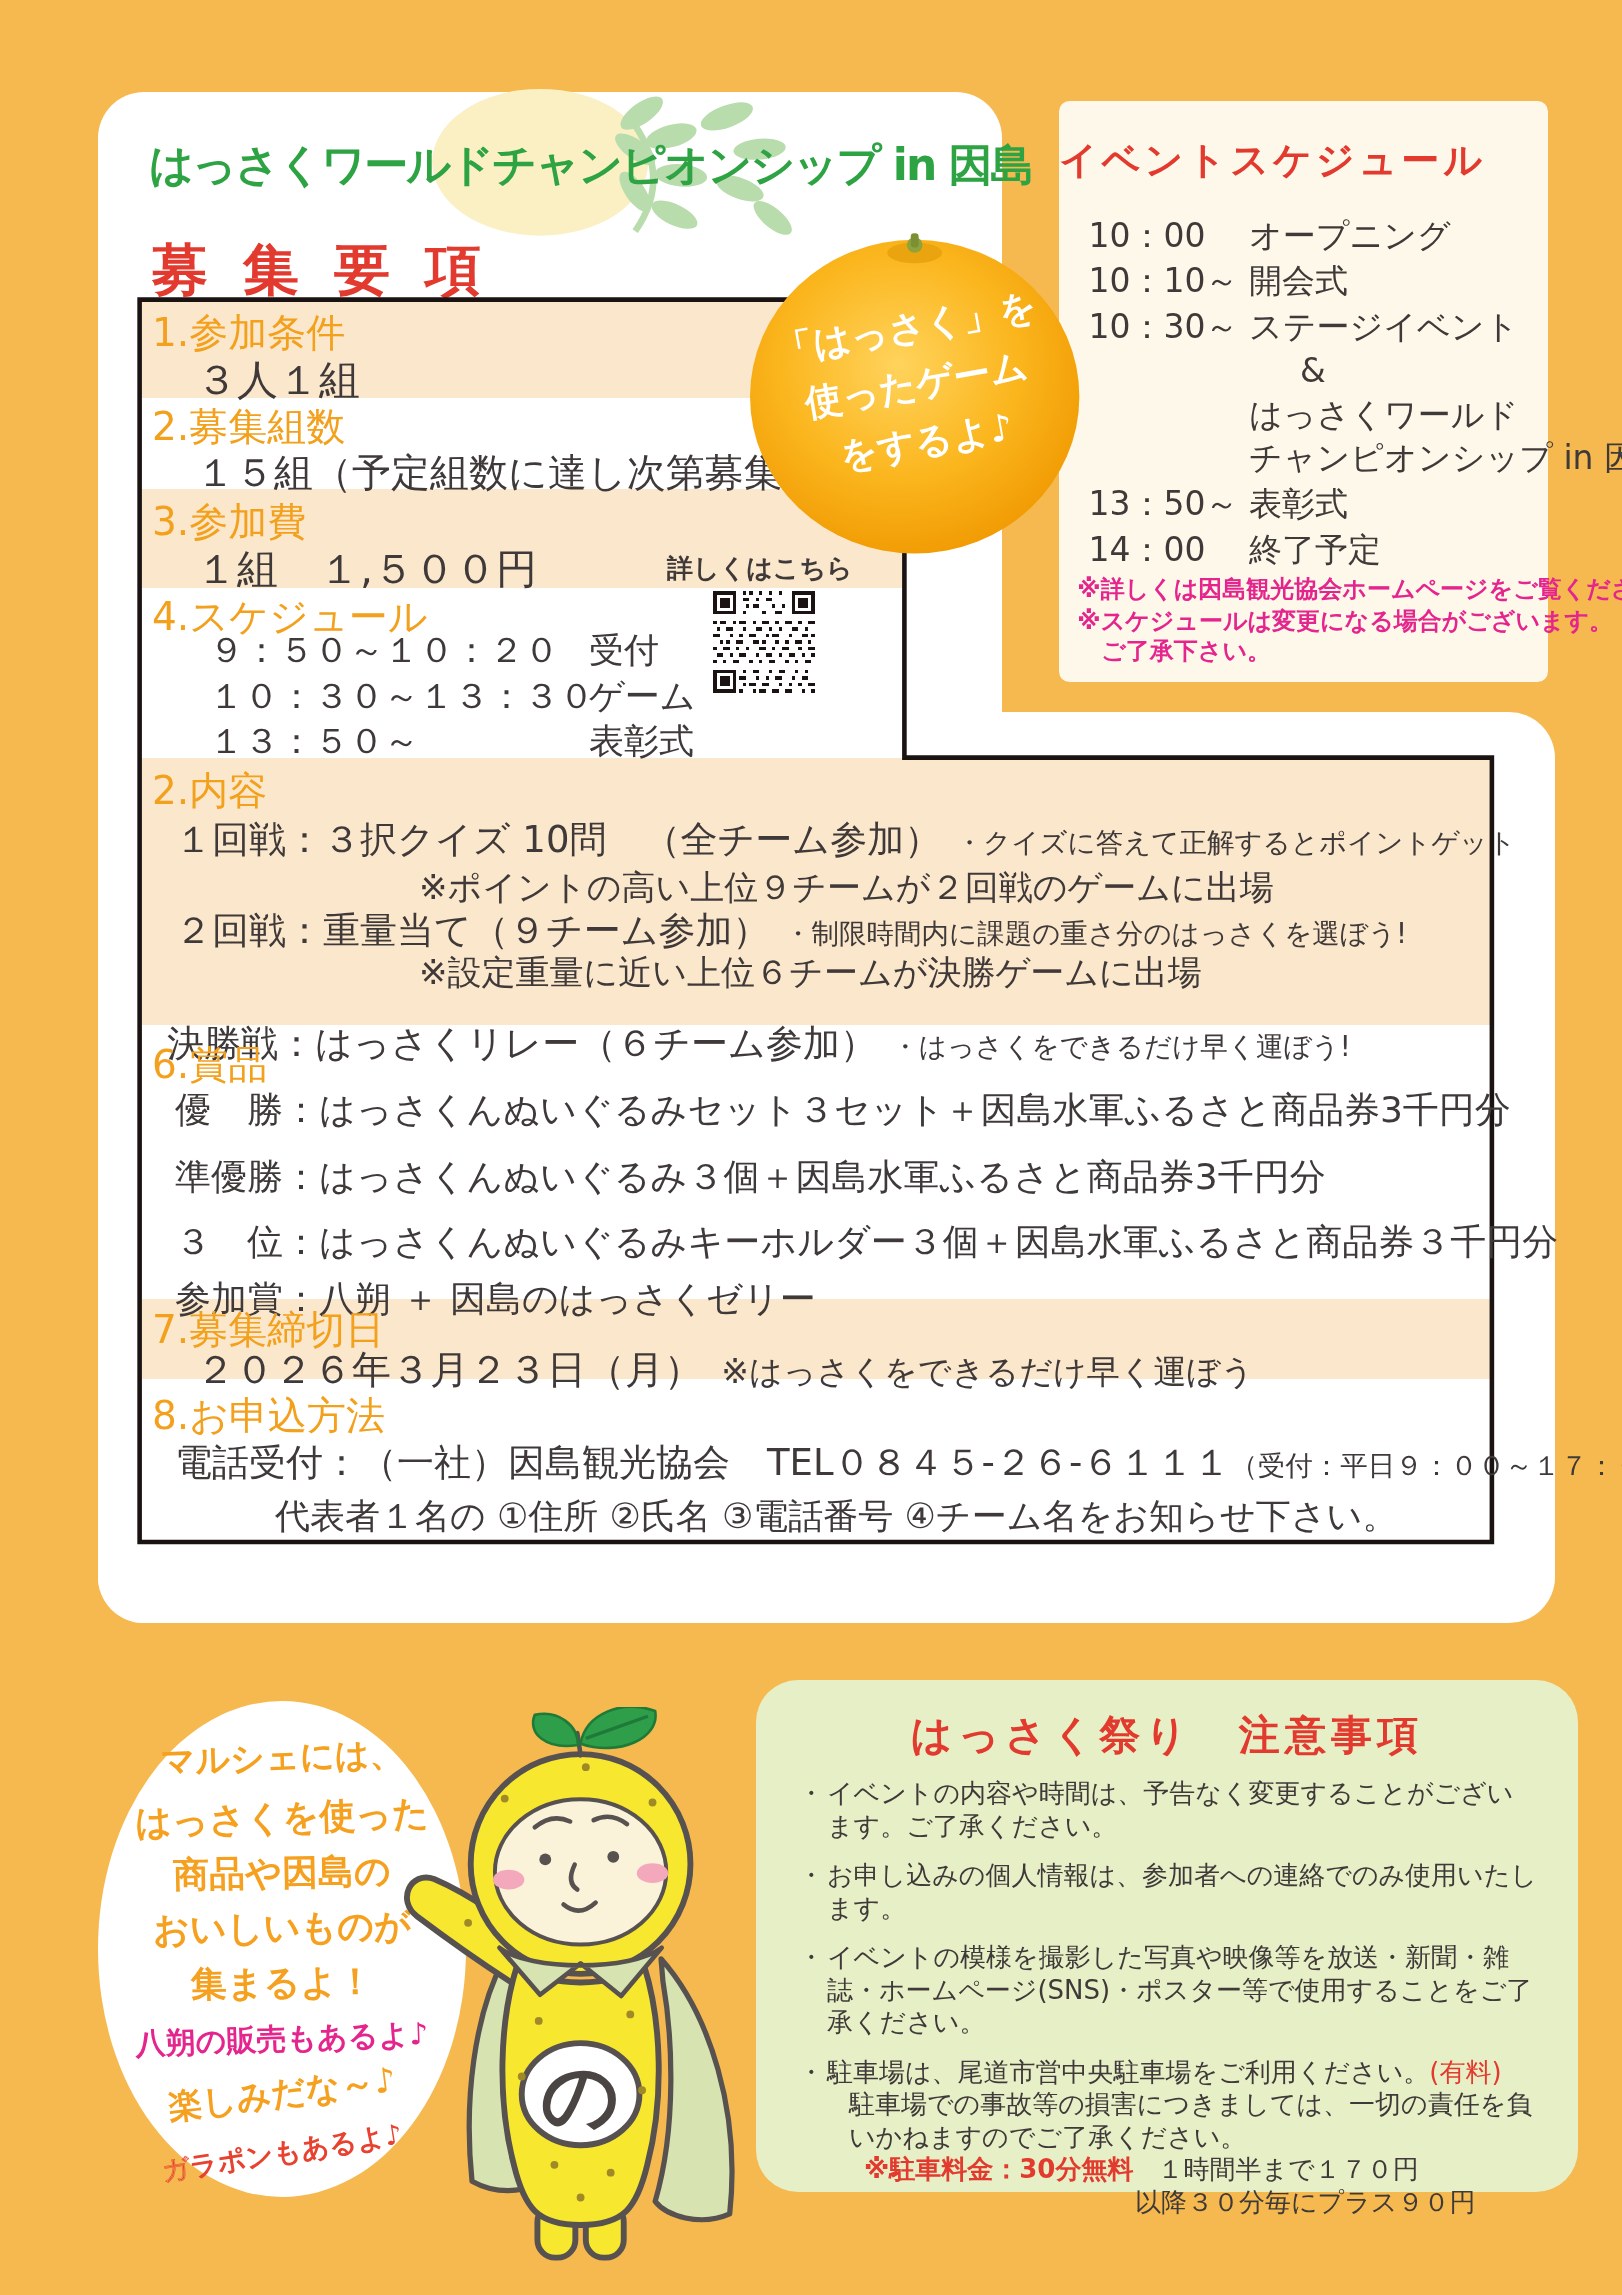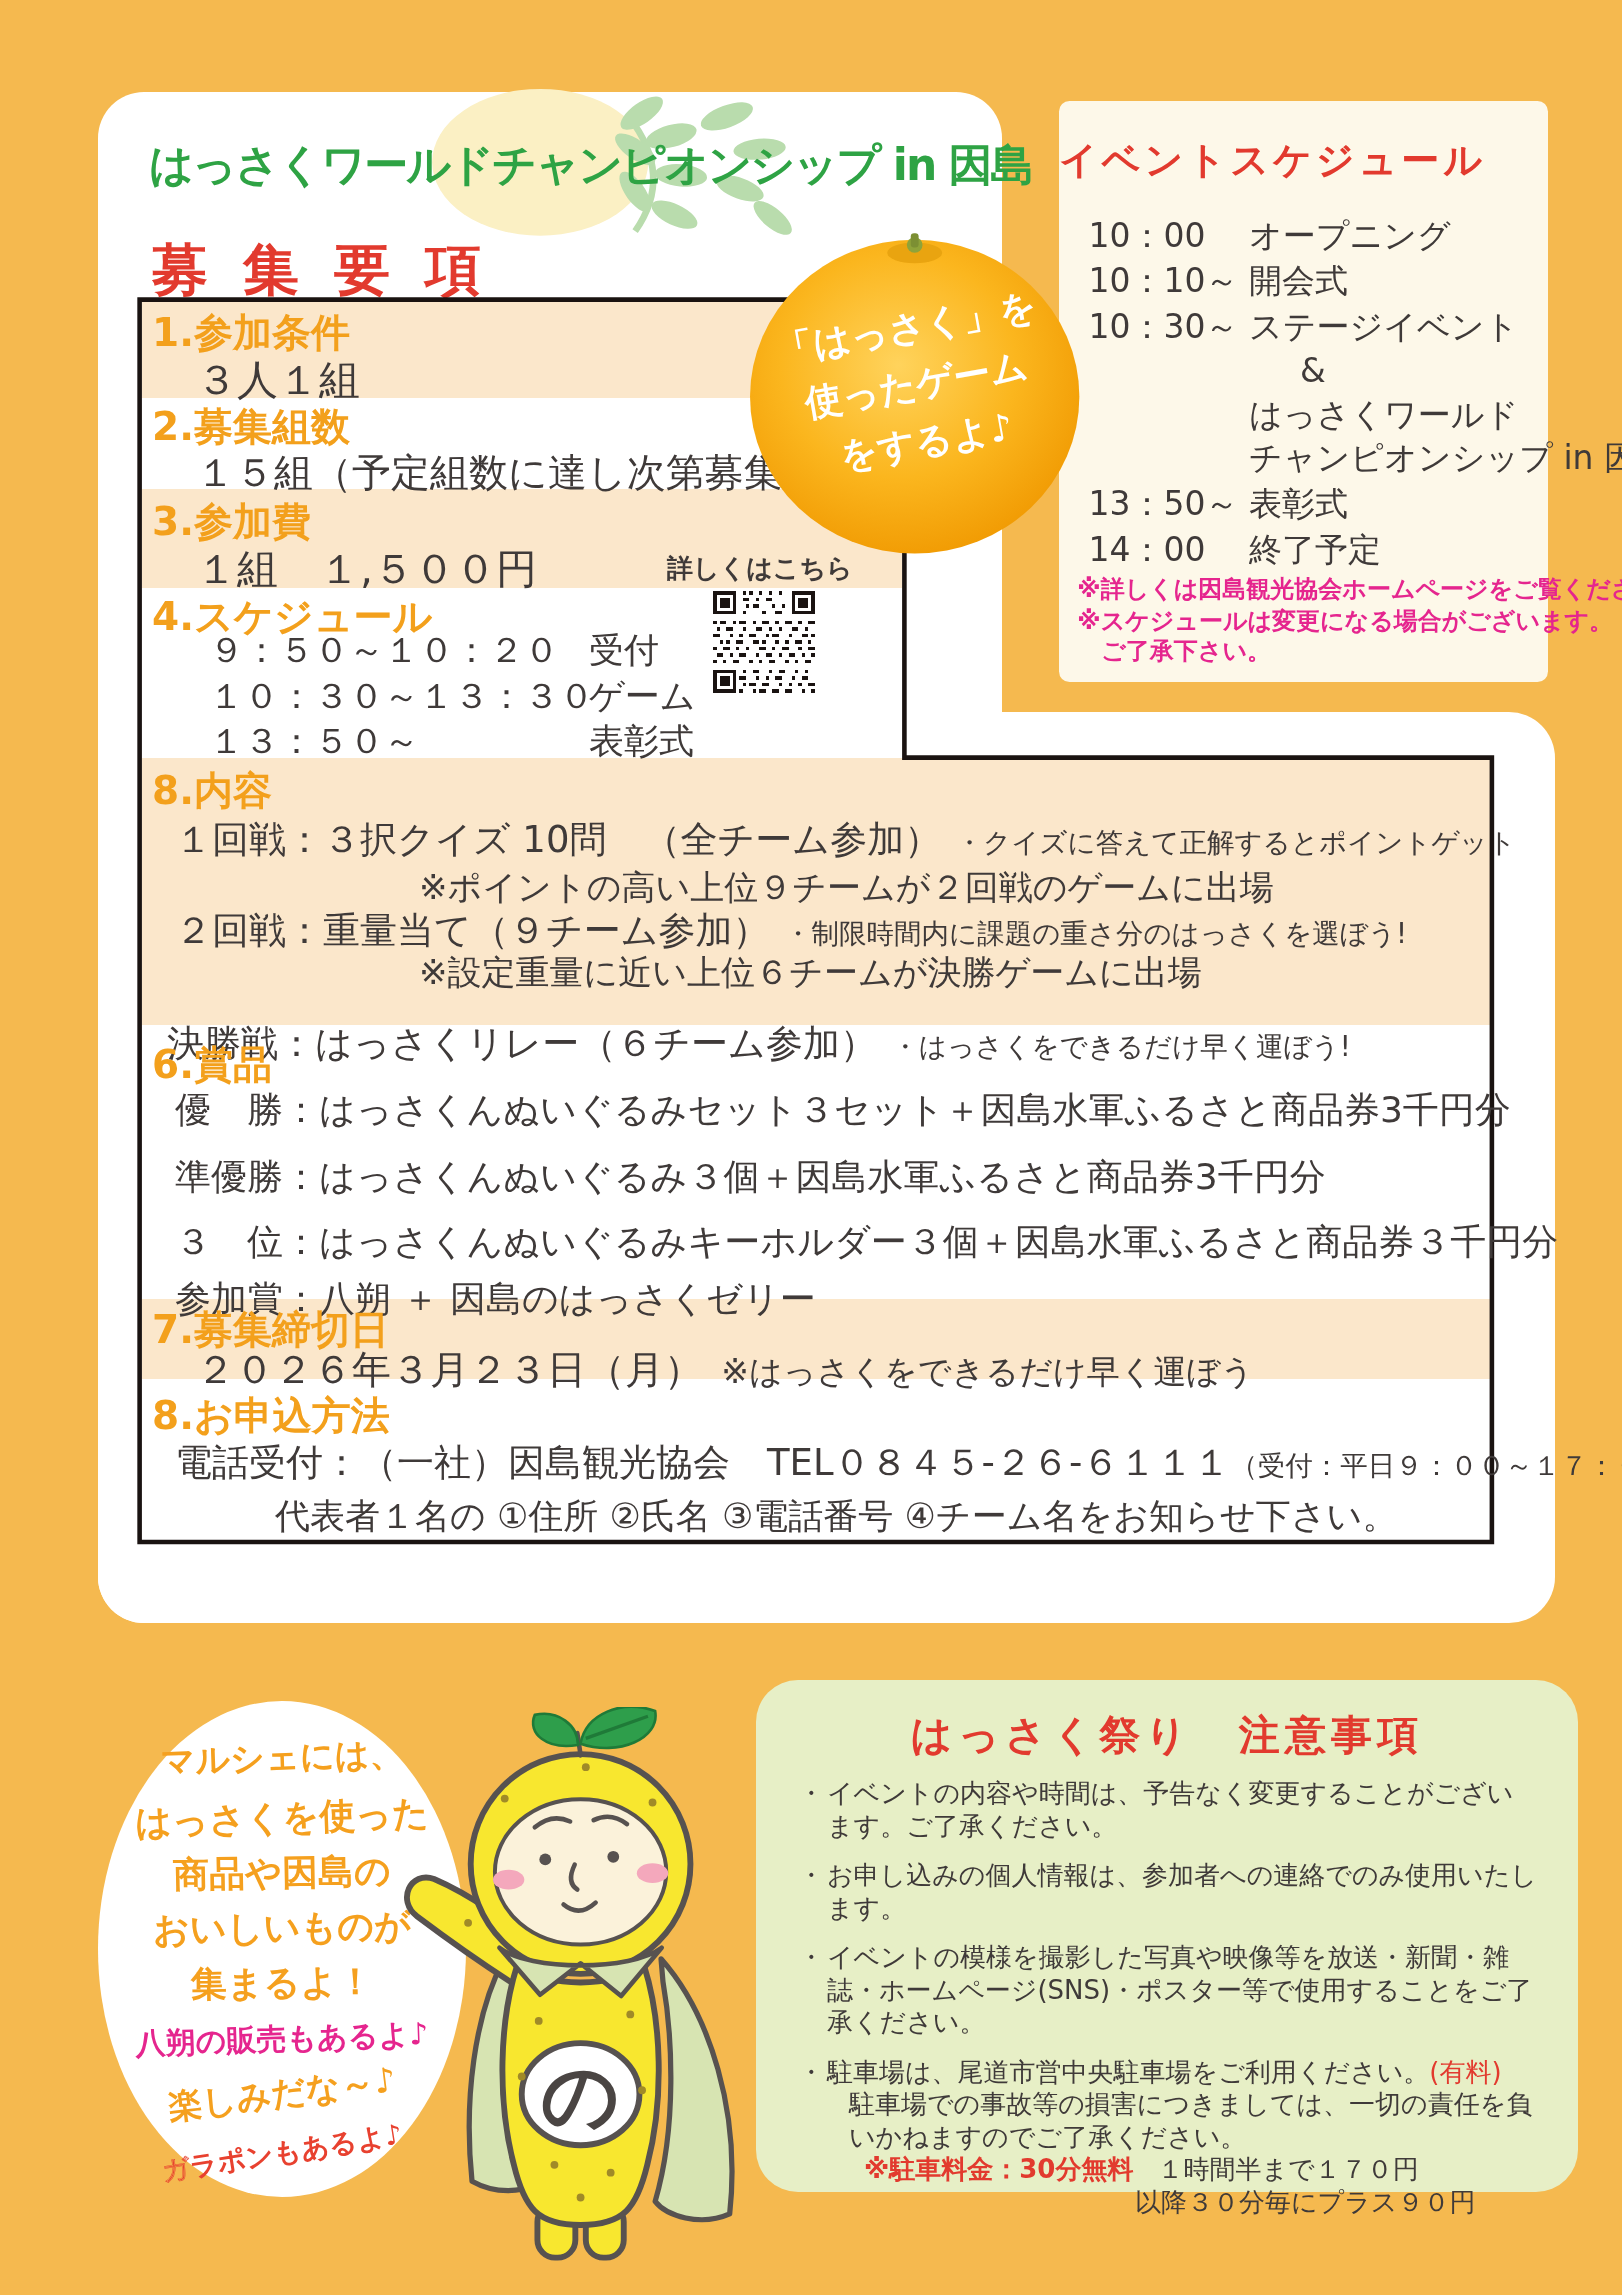--- a/index.html
+++ b/index.html
@@ -13,21 +13,21 @@
   .main-title{left:149px;top:136px;font-size:44px;font-weight:bold;color:#2EA344;letter-spacing:-2px;white-space:nowrap;z-index:3;}
   .subtitle{left:152px;top:233px;font-size:56px;font-weight:bold;color:#E23A2E;letter-spacing:35px;white-space:nowrap;z-index:3;}
   .title-deco{left:419px;top:77px;z-index:2;}
   
   .band{background:#FBE7CB;}
   .band-s1{left:142px;top:302px;width:760px;height:96px;}
   .band-s3{left:142px;top:489px;width:760px;height:99px;}
   .band-s5{left:142px;top:758px;width:1348px;height:267px;}
   .band-s7{left:142px;top:1299px;width:1348px;height:80px;}
   .box-border{left:0;top:0;pointer-events:none;z-index:4;}
-  .sec-h{font-size:39px;font-weight:bold;color:#F3A01C;white-space:nowrap;z-index:5;}
+  .sec-h{font-size:39px;font-weight:normal;color:#F3A01C;white-space:nowrap;z-index:5;}
   .sec-b{font-size:41px;color:#3F3A39;white-space:nowrap;z-index:5;}
   .sched-row{font-size:35px;color:#3F3A39;white-space:nowrap;z-index:5;}
   .sched-time{display:inline-block;width:380px;}
   .qr-label{left:667px;top:551px;font-size:26px;font-weight:bold;color:#3F3A39;z-index:5;}
   .qr{left:710px;top:588px;z-index:5;}
   .round-main{font-size:37px;color:#3F3A39;font-weight:500;}
   .round-note{font-size:27.5px;color:#3F3A39;margin-left:14.4px;}
   .round-extra{font-size:34px;color:#3F3A39;white-space:nowrap;z-index:5;}
   .prize{font-size:36px;color:#3F3A39;white-space:nowrap;z-index:5;}
   .deadline-date{font-size:39px;color:#3F3A39;}
@@ -150,21 +150,21 @@
       M1 18h1v1h-1z M4 18h2v1h-2z M8 18h1v1h-1z M11 18h1v1h-1z M15 18h2v1h-2z M19 18h1v1h-1z M22 18h2v1h-2z M27 18h1v1h-1z M30 18h2v1h-2z
       M2 20h2v1h-2z M6 20h1v1h-1z M9 20h2v1h-2z M14 20h1v1h-1z M17 20h2v1h-2z M21 20h1v1h-1z M24 20h2v1h-2z M28 20h1v1h-1z M31 20h1v1h-1z
       M1 22h1v1h-1z M4 22h1v1h-1z M7 22h2v1h-2z M12 22h1v1h-1z M15 22h1v1h-1z M18 22h2v1h-2z M23 22h1v1h-1z M26 22h1v1h-1z M29 22h2v1h-2z
       M10 25h1v1h-1z M13 25h2v1h-2z M18 25h1v1h-1z M21 25h2v1h-2z M26 25h1v1h-1z M29 25h1v1h-1z
       M9 27h2v1h-2z M14 27h1v1h-1z M17 27h1v1h-1z M20 27h2v1h-2z M25 27h1v1h-1z M28 27h2v1h-2z
       M10 29h1v1h-1z M12 29h2v1h-2z M16 29h2v1h-2z M21 29h1v1h-1z M24 29h1v1h-1z M27 29h1v1h-1z M30 29h2v1h-2z
       M9 31h1v1h-1z M13 31h1v1h-1z M15 31h2v1h-2z M19 31h2v1h-2z M23 31h2v1h-2z M28 31h1v1h-1z M31 31h1v1h-1z"></path>
     </g>
   </svg>
 
-  <div class="abs sec-h" style="left:152px;top:764px;">8.内容</div>
+  <div class="abs sec-h" style="left:152px;top:764px;">2.内容</div>
   <div class="abs" style="left:175px;top:815px;white-space:nowrap;z-index:5;">
     <span class="round-main">１回戦：３択クイズ 10問　（全チーム参加）</span><span class="round-note">・クイズに答えて正解するとポイントゲット</span>
   </div>
   <div class="abs round-extra" style="left:419px;top:865px;">※ポイントの高い上位９チームが２回戦のゲームに出場</div>
   <div class="abs" style="left:175px;top:906px;white-space:nowrap;z-index:5;">
     <span class="round-main">２回戦：重量当て（９チーム参加）</span><span class="round-note">・制限時間内に課題の重さ分のはっさくを選ぼう!</span>
   </div>
   <div class="abs round-extra" style="left:419px;top:950px;">※設定重量に近い上位６チームが決勝ゲームに出場</div>
   <div class="abs" style="left:167px;top:987px;white-space:nowrap;z-index:5;margin-top:32px;">
     <span class="round-main">決勝戦：はっさくリレー（６チーム参加）</span><span class="round-note">・はっさくをできるだけ早く運ぼう!</span>

